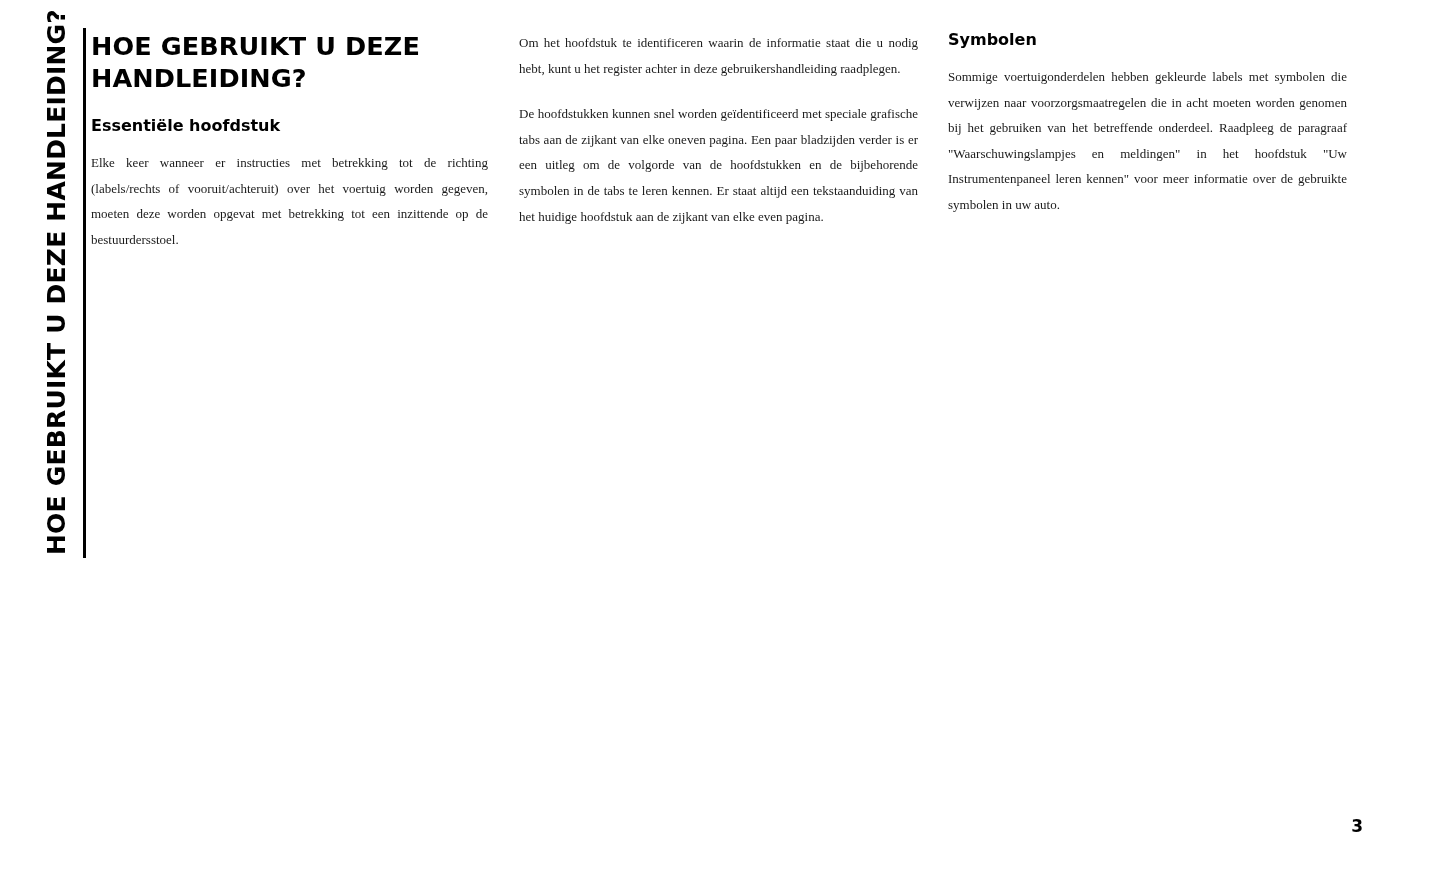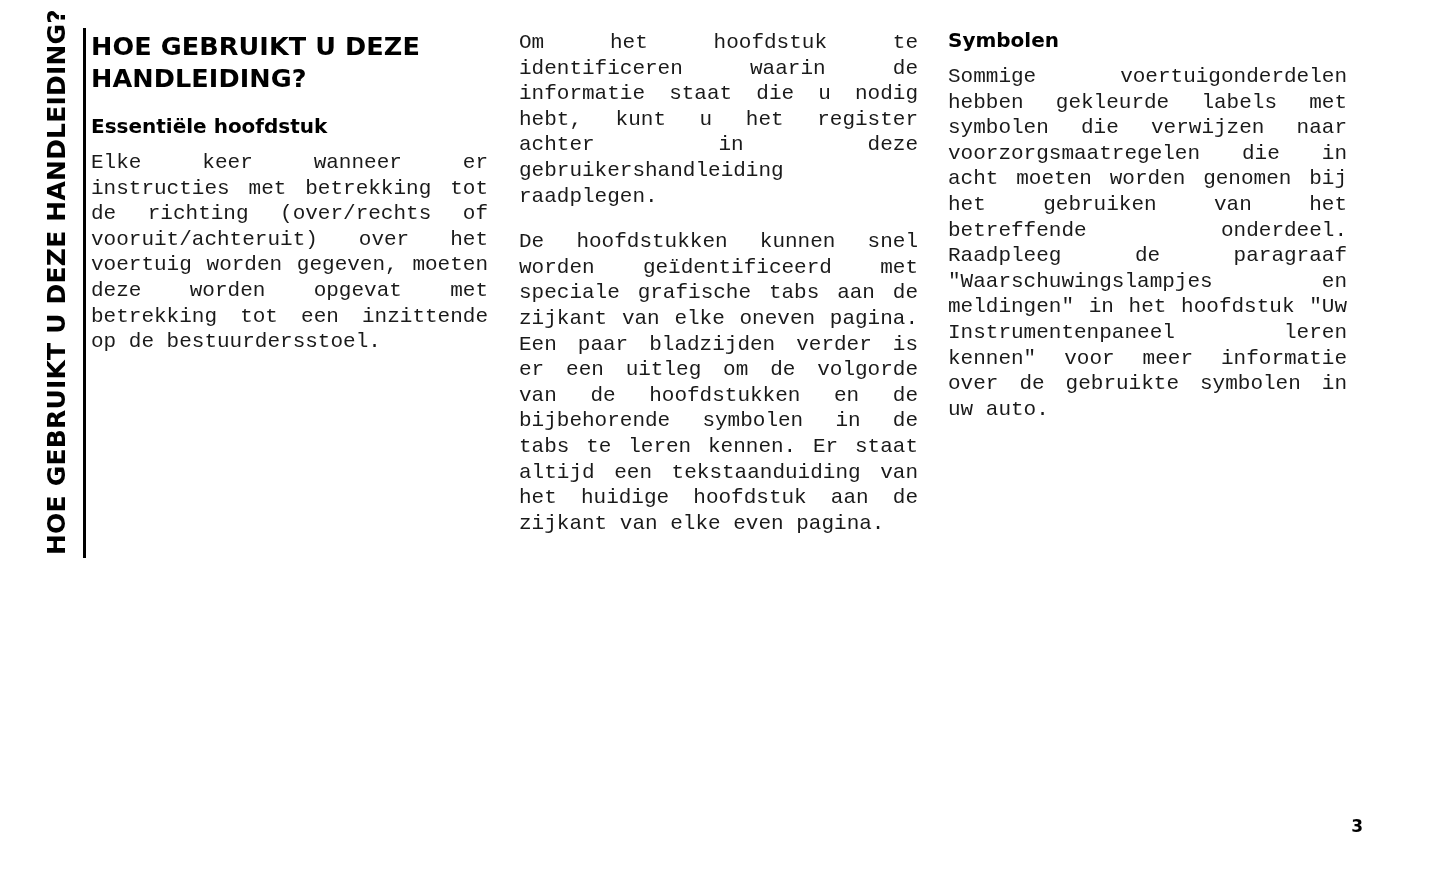--- a/index.html
+++ b/index.html
@@ -68,29 +68,29 @@
     line-height: 32px;
     letter-spacing: 0.1px;
     margin: 0 0 22px 0;
     color: #000000;
     max-width: 360px;
   }
 
   h2.subhead {
     font-family: "DejaVu Sans", sans-serif;
     font-weight: bold;
-    font-size: 20px;
+    font-size: 16px;
     line-height: 20px;
     margin: 0 0 14px 0;
     color: #000000;
   }
 
   p.body {
-    font-family: Liberation Mono, monospace;
-    font-size: 21px;
+    font-family: Liberation Serif, serif;
+    font-size: 13px;
     line-height: 25.6px;
     margin: 0 0 20px 0;
     text-align: justify;
     color: #1a1a1a;
     hyphens: manual;
   }
   p.body:last-child { margin-bottom: 0; }
 
   .col-2 p.body, .col-3 p.body { text-align: justify; }
 
@@ -109,21 +109,21 @@
 
 <div class="page">
 
   <div class="side-tab">
     <div class="side-tab-text">HOE GEBRUIKT U DEZE HANDLEIDING?</div>
   </div>
 
   <div class="col col-1">
     <h1 class="title">HOE GEBRUIKT U DEZE HANDLEIDING?</h1>
     <h2 class="subhead">Essentiële hoofdstuk</h2>
-    <p class="body">Elke keer wanneer er instructies met betrekking tot de richting (over/rechts of vooruit/achteruit) over het voertuig worden gegeven, moeten deze worden opgevat met betrekking tot een inzittende op de bestuurdersstoel.</p>
+    <p class="body">Elke keer wanneer er instructies met betrekking tot de richting (labels/rechts of vooruit/achteruit) over het voertuig worden gegeven, moeten deze worden opgevat met betrekking tot een inzittende op de bestuurdersstoel.</p>
   </div>
 
   <div class="col col-2">
     <p class="body">Om het hoofdstuk te identificeren waarin de informatie staat die u nodig hebt, kunt u het register achter in deze gebruikershandleiding raadplegen.</p>
     <p class="body">De hoofdstukken kunnen snel worden geïdentificeerd met speciale grafische tabs aan de zijkant van elke oneven pagina. Een paar bladzijden verder is er een uitleg om de volgorde van de hoofdstukken en de bijbehorende symbolen in de tabs te leren kennen. Er staat altijd een tekstaanduiding van het huidige hoofdstuk aan de zijkant van elke even pagina.</p>
   </div>
 
   <div class="col col-3">
     <h2 class="subhead">Symbolen</h2>
     <p class="body">Sommige voertuigonderdelen hebben gekleurde labels met symbolen die verwijzen naar voorzorgsmaatregelen die in acht moeten worden genomen bij het gebruiken van het betreffende onderdeel. Raadpleeg de paragraaf "Waarschuwingslampjes en meldingen" in het hoofdstuk "Uw Instrumentenpaneel leren kennen" voor meer informatie over de gebruikte symbolen in uw auto.</p>

